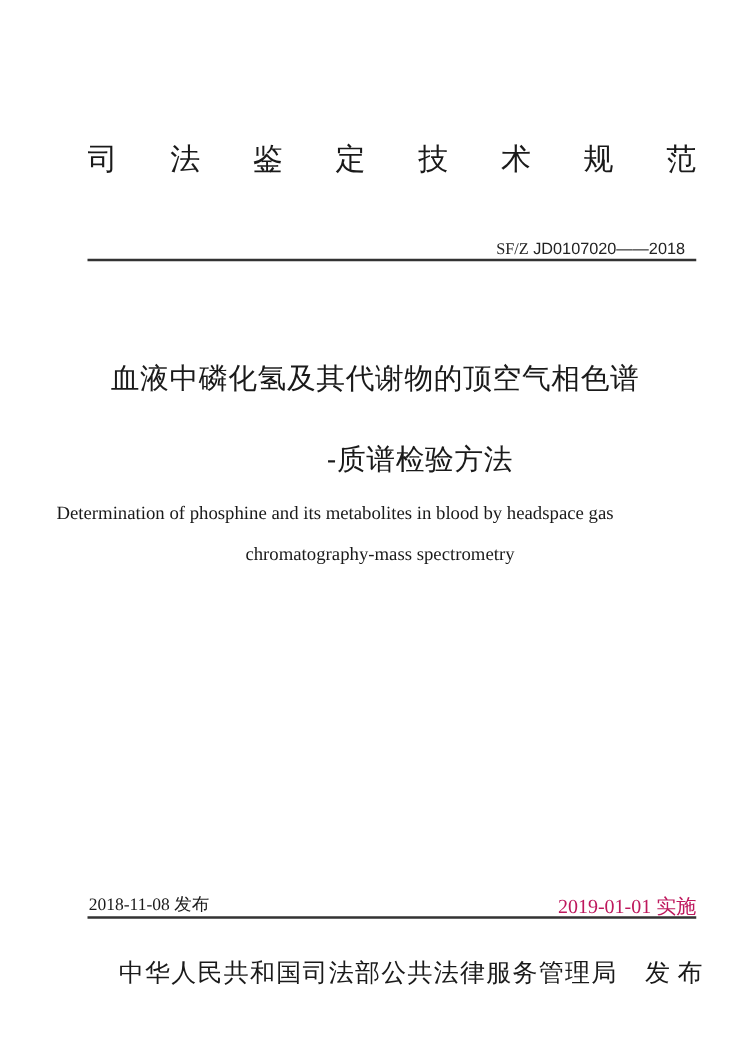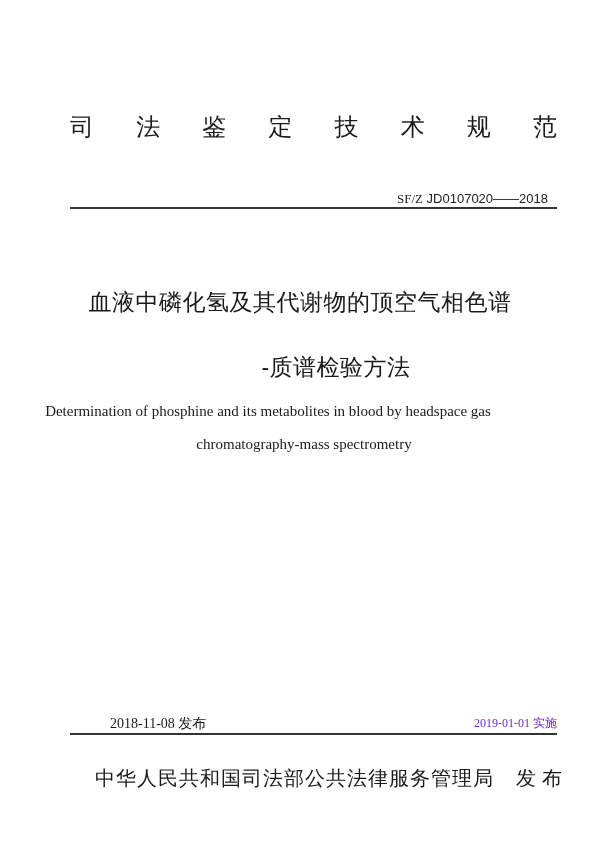--- a/index.html
+++ b/index.html
@@ -66,28 +66,27 @@
       color: #1a1a1a;
     }
     .en-title.l1 { top: 403px; }
     .en-title.l2 { top: 436px; margin-left: 36px; }
     .date-left {
       left: 71px;
       top: 715px;
       font-family: "Liberation Serif", serif;
       font-size: 14px;
       color: #1a1a1a;
-      margin-left: 39px;
     }
     .date-right {
       right: 43px;
       top: 715px;
       font-family: "Liberation Serif", serif;
-      font-size: 12px;
-      color: #6d28d9;
+      font-size: 16px;
+      color: #be185d;
     }
     .rule-bottom {
       left: 70px;
       top: 733px;
       width: 487px;
       height: 2px;
       background: #333;
     }
     .publisher {
       left: 95px;

